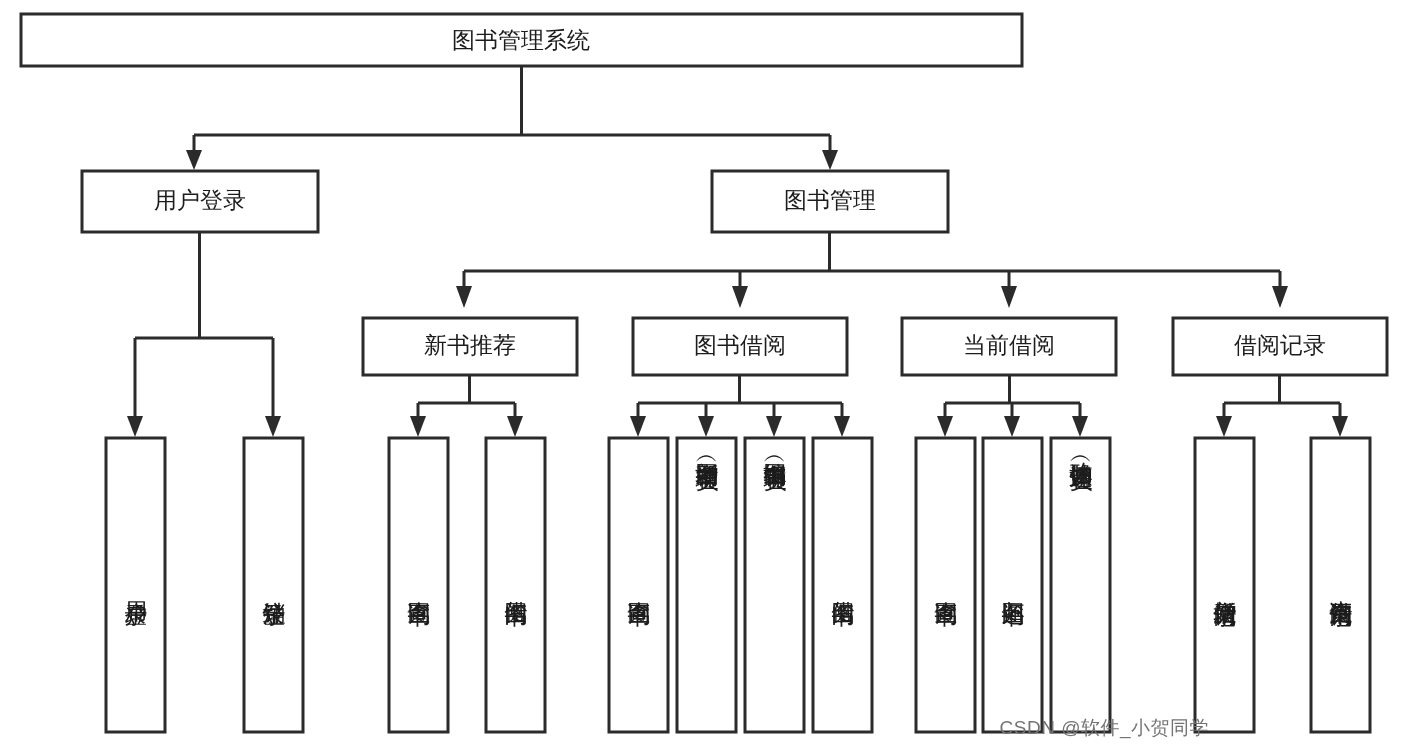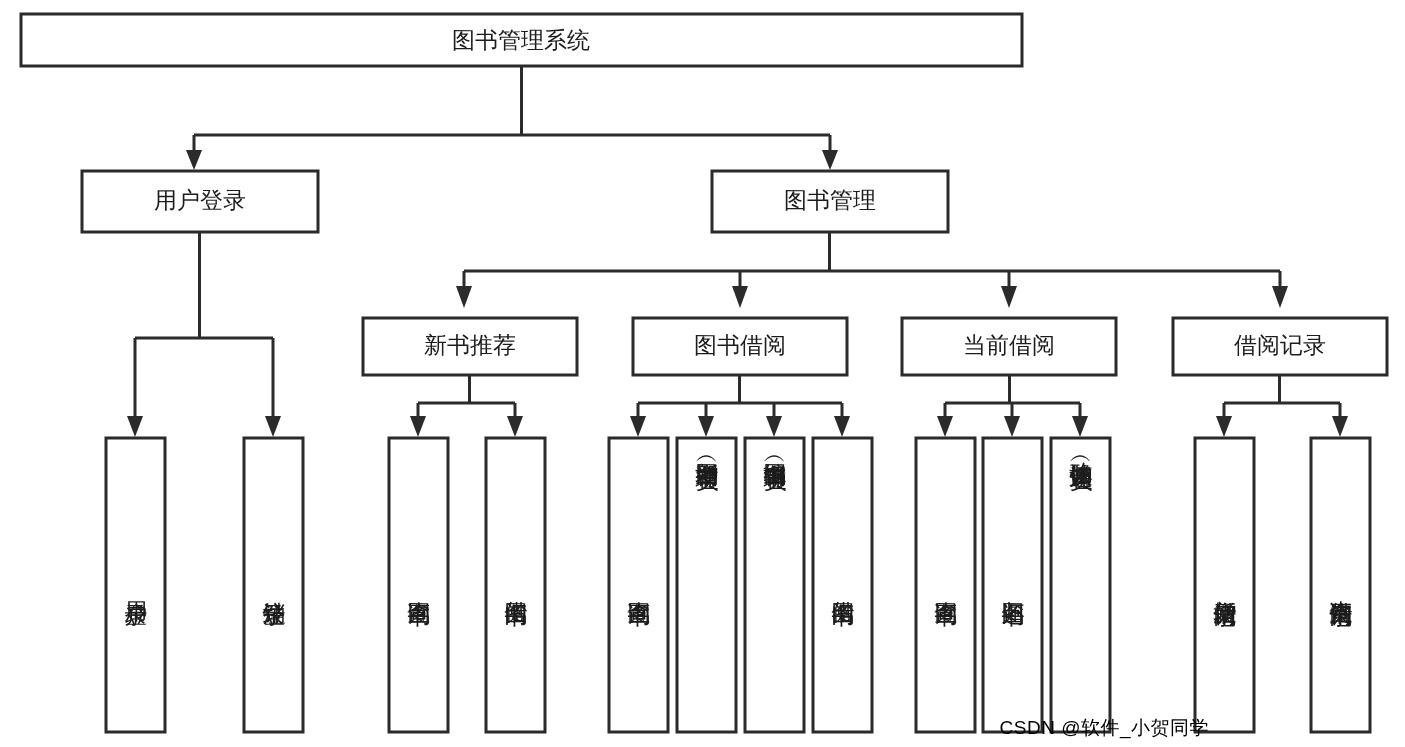--- a/index.html
+++ b/index.html
@@ -65,21 +65,21 @@
     line-height: 1.12;
     letter-spacing: 1px;
     white-space: nowrap;
   }
   #watermark {
     position: absolute;
     right: 8px;
     bottom: 6px;
     font-family: "Liberation Sans", "DejaVu Sans", sans-serif;
     font-size: 19px;
-    color: #000000;
+    color: #737373;
     letter-spacing: 0.5px;
     white-space: nowrap;
     margin-left: 24px;
   }
 </style>
 </head>
 <body>
 
 <div id="diagram-root">
 

